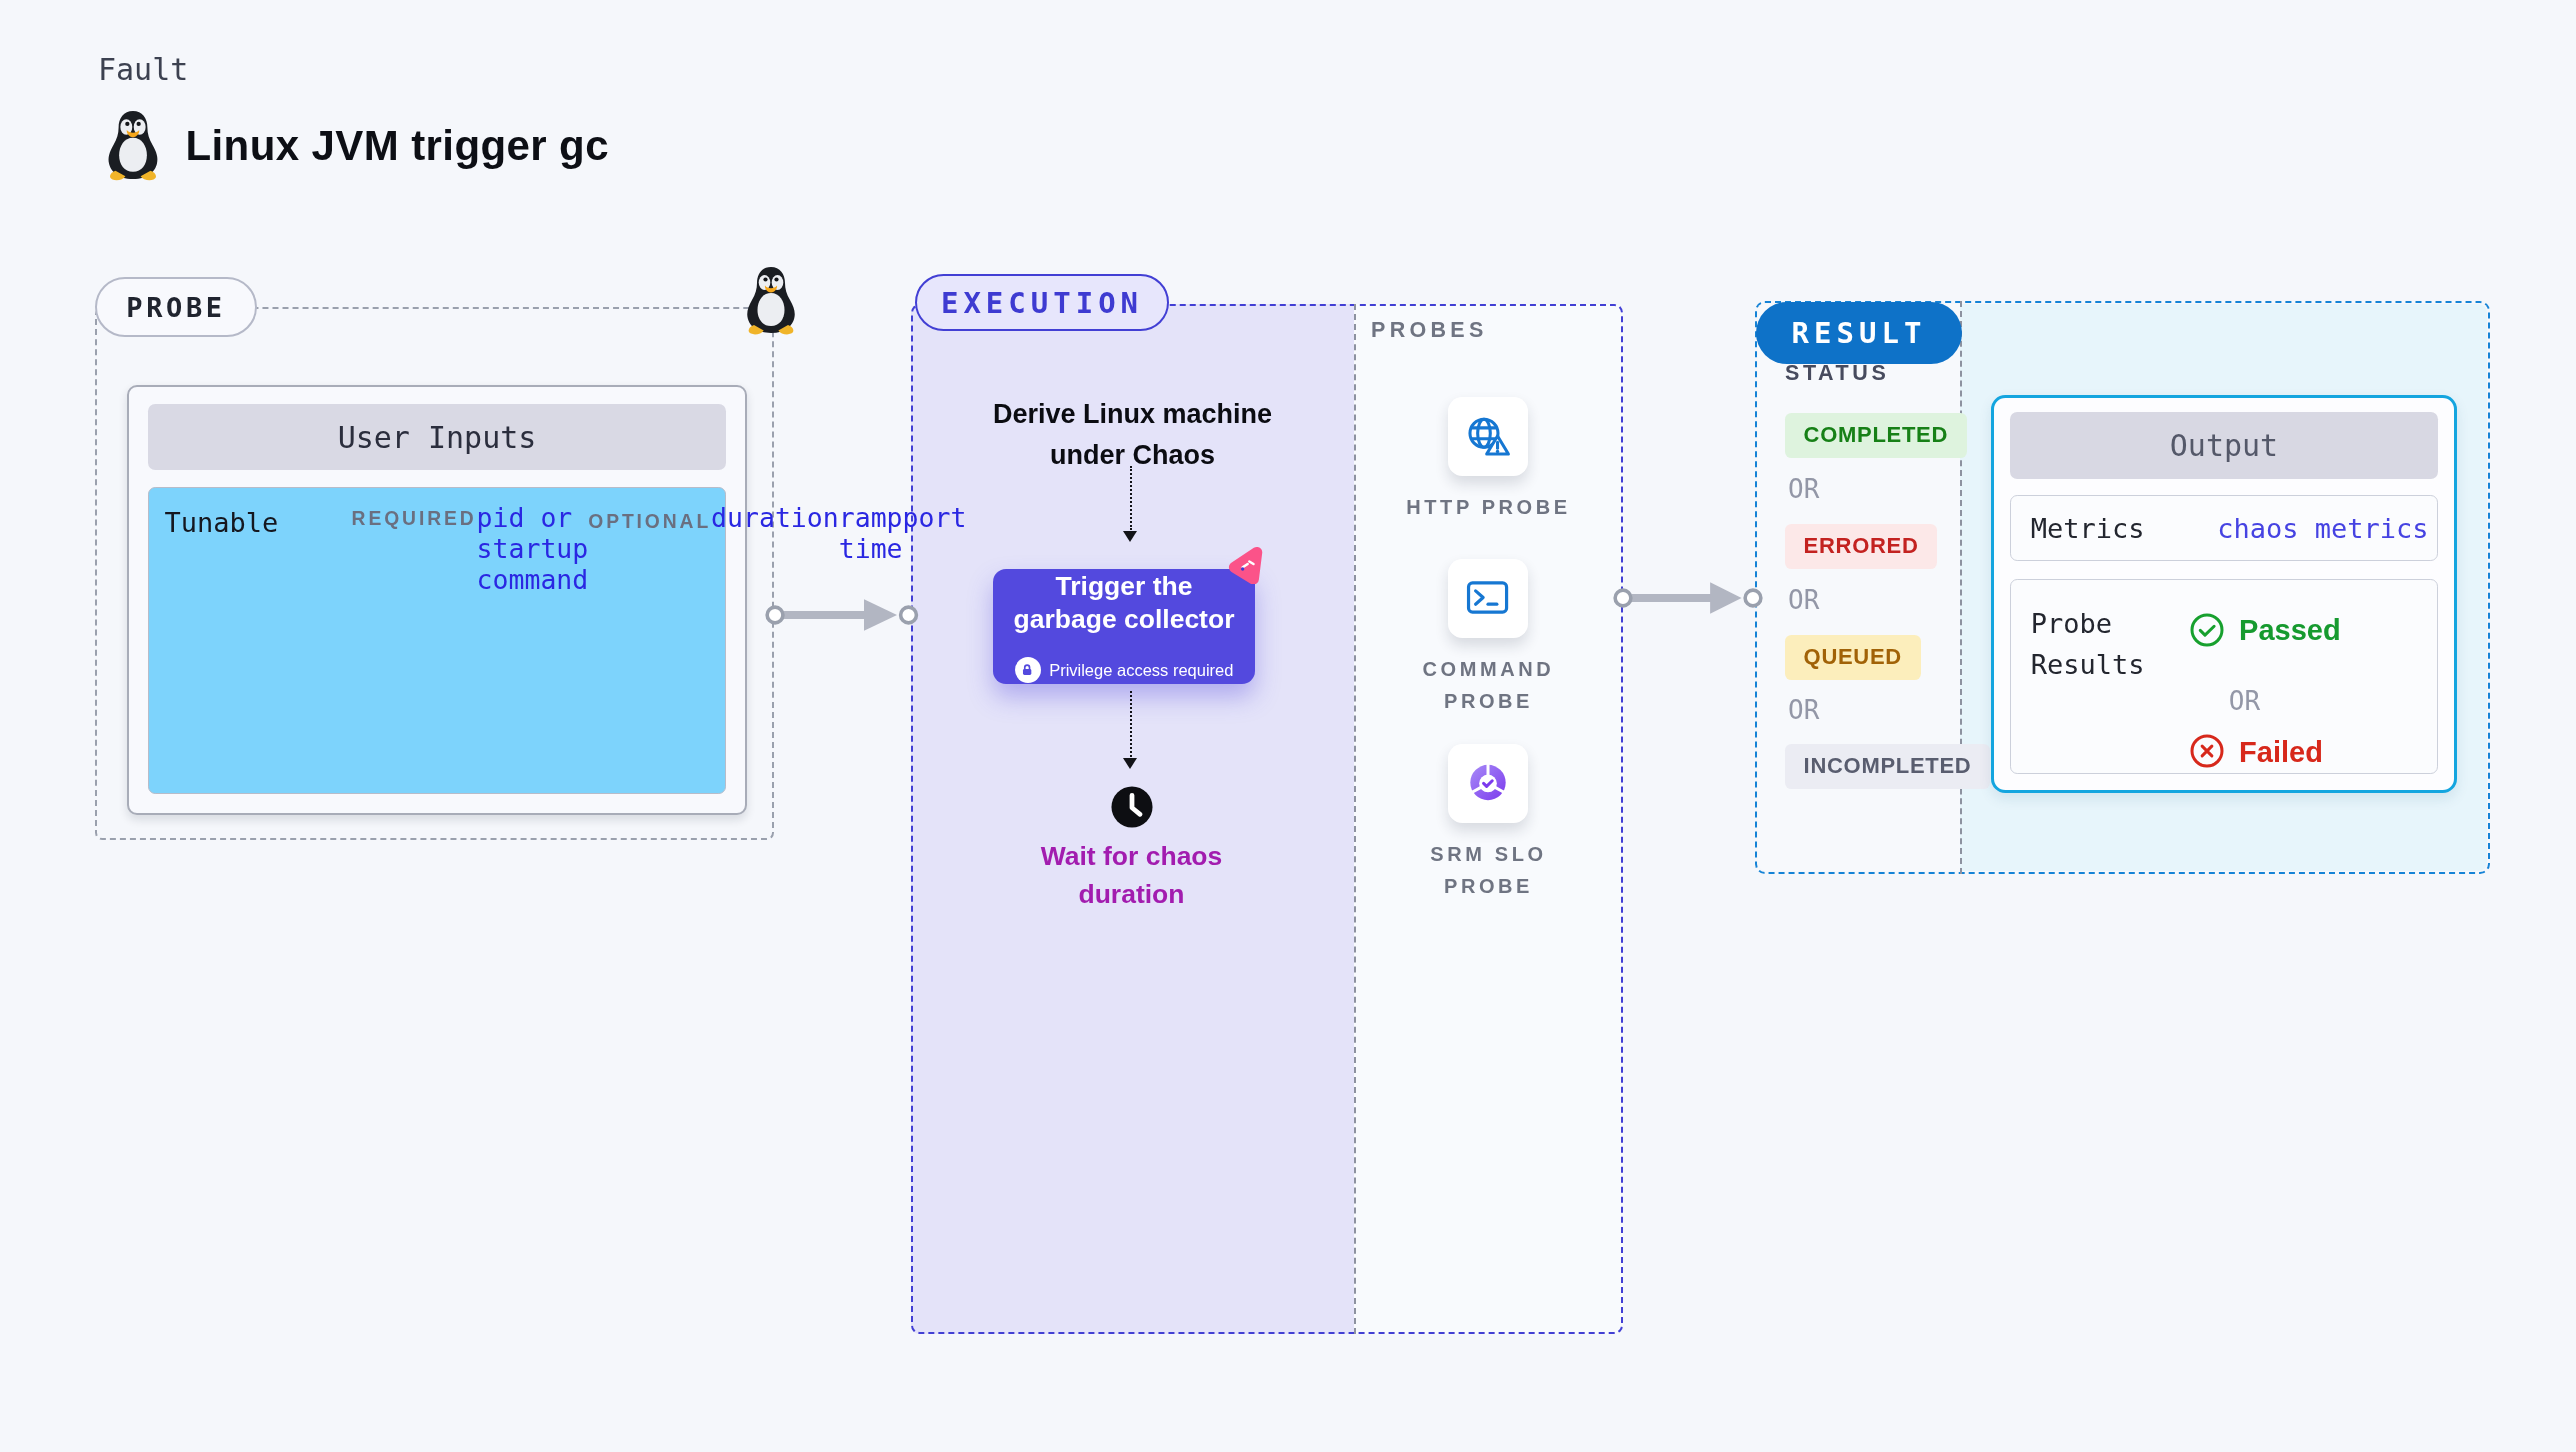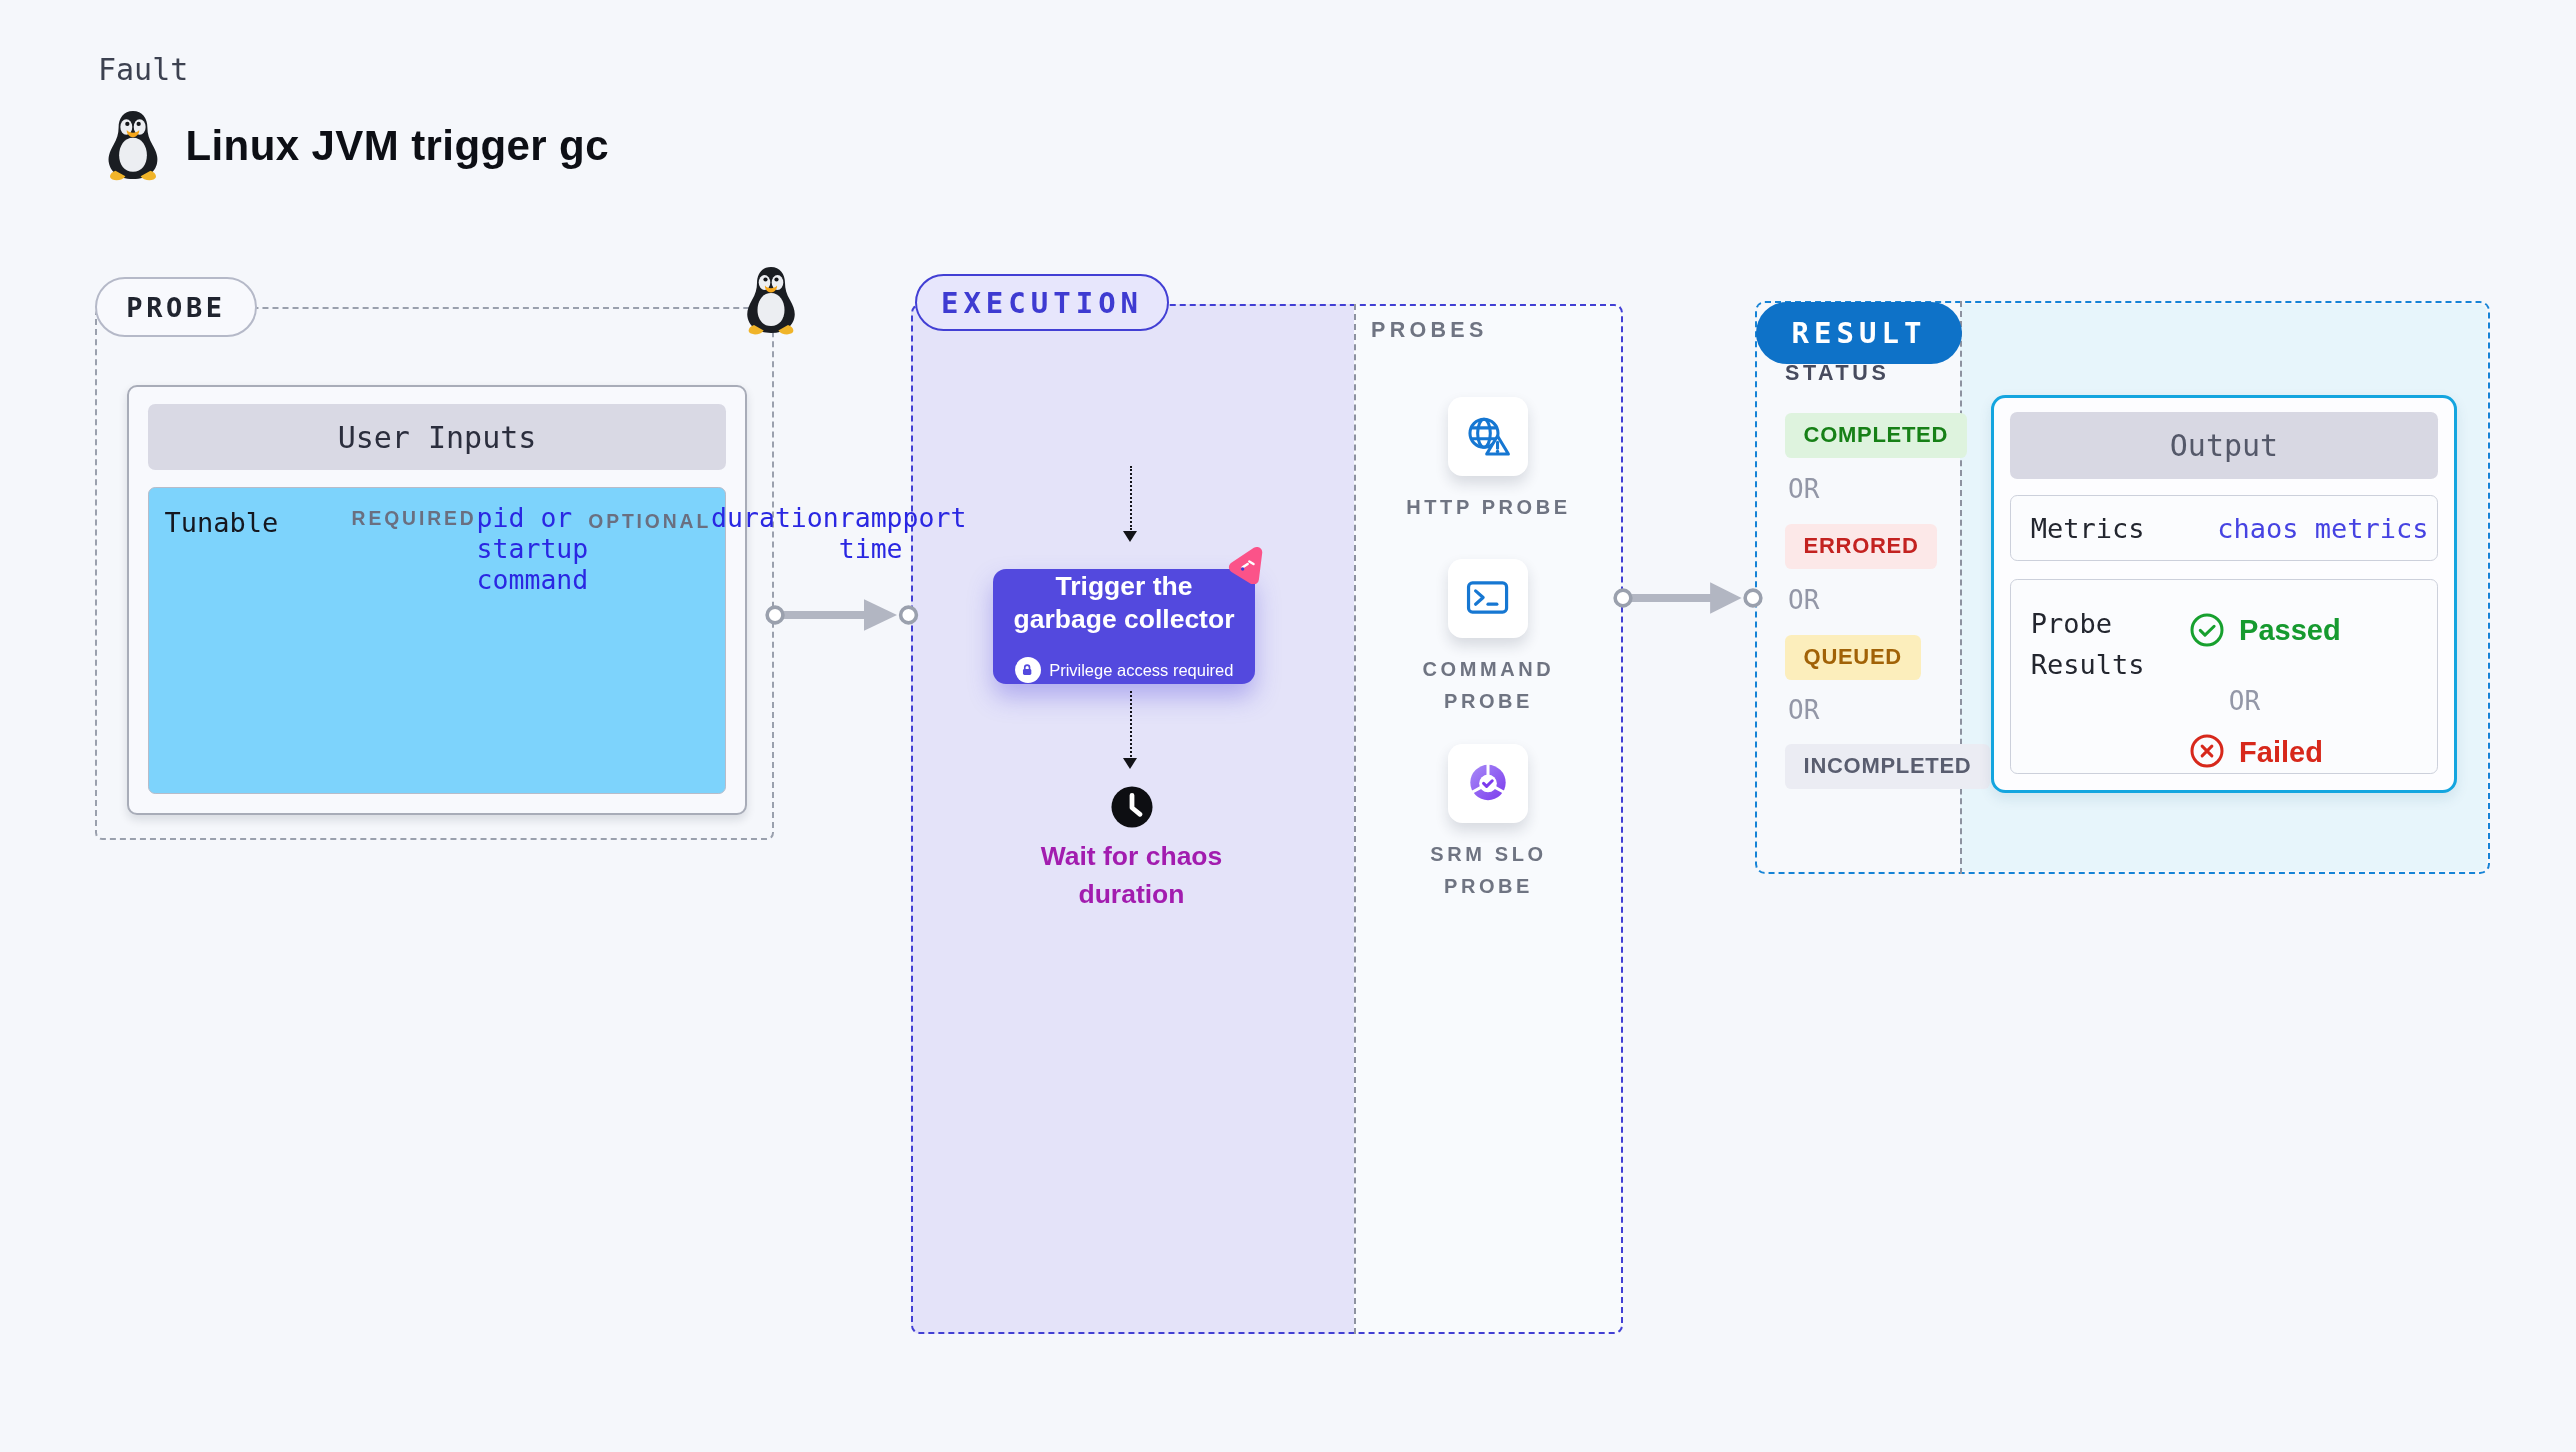--- a/index.html
+++ b/index.html
@@ -168,20 +168,24 @@
     <circle cx="14" cy="32" r="11" fill="#ffffff" stroke="#9aa0ad" stroke-width="5"></circle>
     <circle cx="200" cy="32" r="11" fill="#ffffff" stroke="#9aa0ad" stroke-width="5"></circle>
   </svg>
 
   <div class="abs exec-fill"></div>
   <div class="abs probes-fill"></div>
   <div class="abs exec-box"></div>
   <div class="abs exec-sep"></div>
   <div class="abs exec-badge center mono">EXECUTION</div>
 
+  <div class="abs derive-text">
+    <div>Derive Linux machine</div>
+    <div>under Chaos</div>
+  </div>
 
   <div class="abs dotted-arrow darrow1"></div>
 
   <div class="abs trigger-btn">
     <div class="tb-line">Trigger the</div>
     <div class="tb-line">garbage collector</div>
     <div class="tb-note">
       <span class="lock-circle center">
         <svg width="14.3" height="14.3" viewBox="0 0 24 24">
           <rect x="5" y="10" width="14" height="10" rx="2.5" fill="#5349de"></rect>

